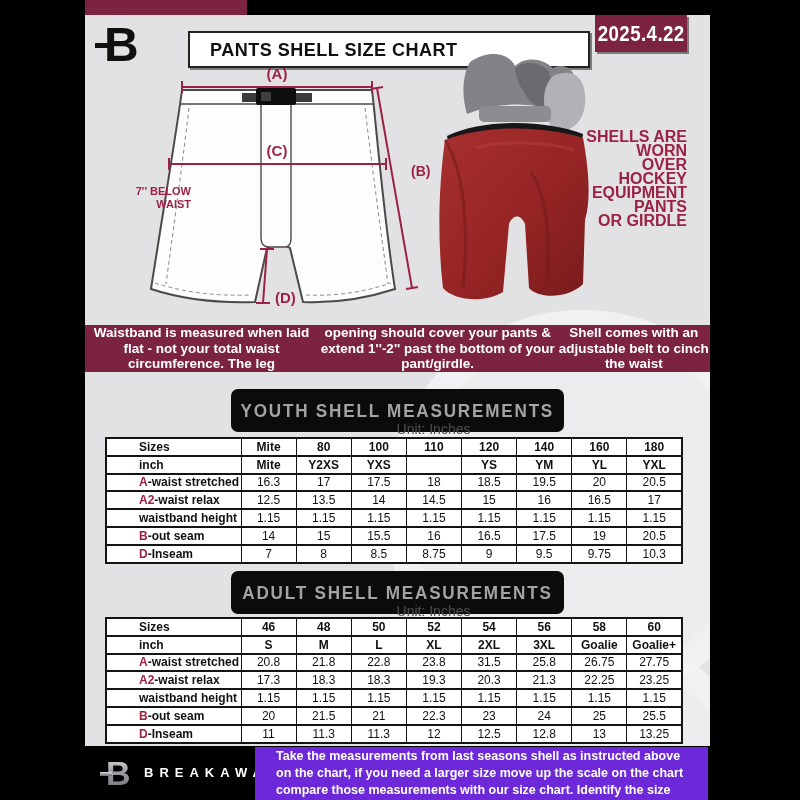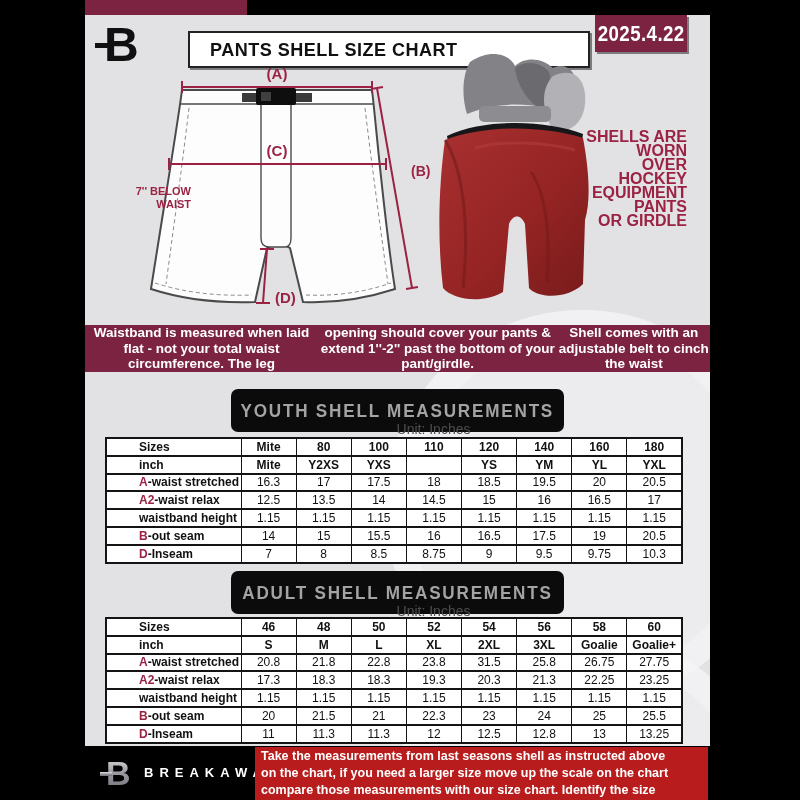--- a/index.html
+++ b/index.html
@@ -54,22 +54,22 @@
              height:15.8px;padding:0;font-size:12px;color:#111;}
   table.size th{text-align:left;padding-left:32px;font-weight:700;}
   table.size td{text-align:center;font-weight:400;}
   table.size tr.hdr td{font-weight:700;}
   col.lab{width:135px;}
   .pfx{color:#9b2243;}
   
   .footer{position:absolute;left:0;top:746px;width:800px;height:54px;background:#000;}
   .brand{position:absolute;left:100px;top:8px;display:flex;align-items:center;}
   .brandname{color:#fff;font-size:13px;font-weight:700;letter-spacing:6px;margin-left:10px;}
-  .footbox{position:absolute;left:255px;top:1px;width:453px;height:53px;background:#b91c1c;
-           color:#fff;font-size:12.5px;font-weight:700;line-height:17px;padding:1px 0 0 6px;
+  .footbox{position:absolute;left:255px;top:1px;width:453px;height:53px;background:#6d28d9;
+           color:#fff;font-size:12.5px;font-weight:700;line-height:17px;padding:1px 0 0 21px;
            box-sizing:border-box;}
 </style>
 </head>
 <body>
 
 <div class="page">
   <div class="topstrip"></div>
 
   <div class="paper">
     <div class="wm wm1"></div>

